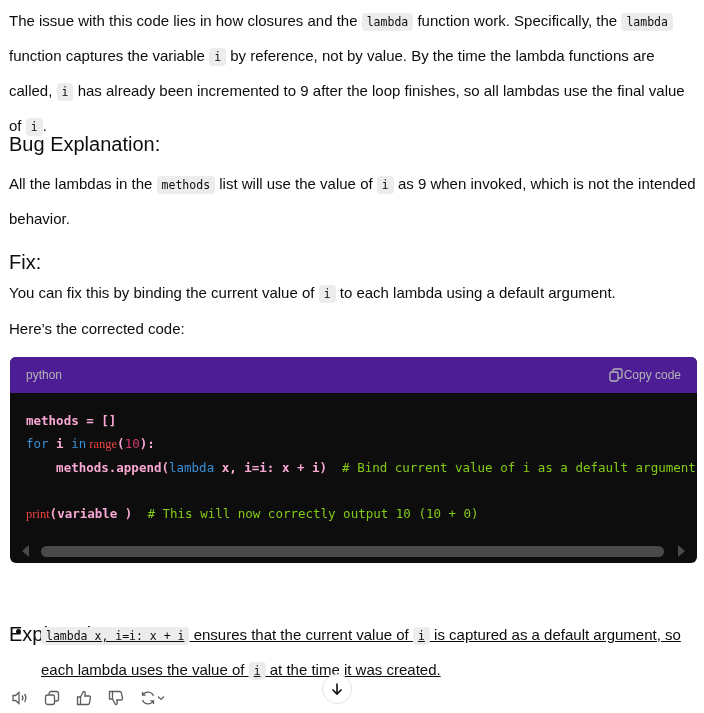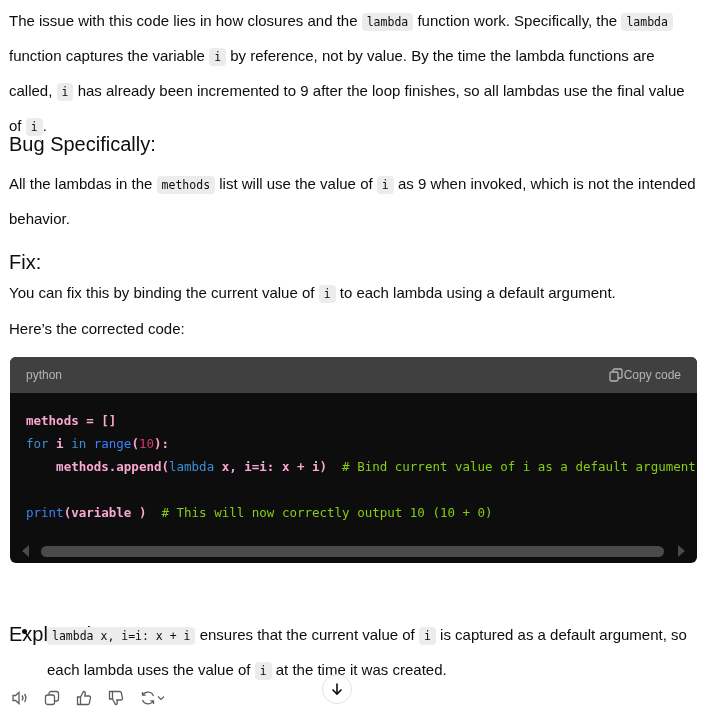--- a/index.html
+++ b/index.html
@@ -20,61 +20,61 @@
   .p-bug { position: absolute; top: 167px; }
   .h-fix { position: absolute; top: 248px; }
   .p-fix { position: absolute; top: 276px; }
   .p-here { position: absolute; top: 312px; }
 
   .codeblock {
     position: absolute; left: 10px; top: 357px; width: 687px; height: 206px;
     background: #0d0d0d; border-radius: 6px; overflow: hidden;
   }
   .code-header {
-    height: 36px; background: #404040; display: flex; align-items: center;
+    height: 36px; background: #4c1d95; display: flex; align-items: center;
     justify-content: space-between; padding: 0 16px; font-size: 12px; color: #b4b4b4;
   }
   .copy-btn { display: flex; align-items: center; gap: 1px; color: #b4b4b4; cursor: pointer; }
   .code-body {
     padding: 16px 16px 0 16px; font-family: "DejaVu Sans Mono", monospace; font-size: 12.5px;
     line-height: 23px; color: #e6e6e6; white-space: pre;
   }
   .kw { color: #3b8fd6; }
-  .fn { color: #3b82f6; }
+  .fn { color: #ef4444; font-family: Liberation Serif, serif; }
   .num { color: #d1386e; }
   .cm { color: #84cc16; }
   .bold { font-weight: bold; color: #f9a8d4; }
   .scrollbar {
     position: absolute; left: 0; right: 0; bottom: 0; height: 24px;
     display: flex; align-items: center; padding: 0 12px;
   }
   .sb-arrow { width: 0; height: 0; border-top: 6px solid transparent; border-bottom: 6px solid transparent; }
   .sb-left { border-right: 7px solid #4a4a4a; }
   .sb-right { border-left: 7px solid #4a4a4a; }
   .sb-track { flex: 1; margin: 0 14px 0 12px; height: 11px; border-radius: 6px; background: #4a4a4a; }
 
   .h-exp { position: absolute; top: 581px; margin-top: 39px; }
-  .li { position: absolute; top: 618px; left: 6px; width: 688px; }
+  .li { position: absolute; top: 618px; left: 0; width: 688px; text-decoration: underline; }
   .li .bullet { position: absolute; left: 7px; top: 11px; width: 5px; height: 5px; border-radius: 50%; background: #0d0d0d; }
   .li p { padding-left: 32px; }
 
   .actions { position: absolute; left: 11px; top: 689px; display: flex; gap: 14px; align-items: center; }
   .act { width: 18px; height: 18px; display: flex; align-items: center; justify-content: center; cursor: pointer; }
   .scroll-down {
     position: absolute; left: 322px; top: 674px; width: 28px; height: 28px; border-radius: 50%;
     border: 1px solid #e3e3e3; background: #fff; display: flex; align-items: center; justify-content: center;
   }
 </style>
 </head>
 <body>
 
 <div class="wrap">
   <p class="p1"><span>The issue with this code lies in how closures and the </span><code class="inline">lambda</code><span> function work. Specifically, the </span><code class="inline">lambda</code><span> function captures the variable </span><code class="inline">i</code><span> by reference, not by value. By the time the lambda functions are called, </span><code class="inline">i</code><span> has already been incremented to 9 after the loop finishes, so all lambdas use the final value of </span><code class="inline">i</code><span>.</span></p>
 
-  <h3 class="h-bug">Bug Specifically:</h3>
+  <h3 class="h-bug">Bug Explanation:</h3>
   <p class="p-bug"><span>All the lambdas in the </span><code class="inline">methods</code><span> list will use the value of </span><code class="inline">i</code><span> as 9 when invoked, which is not the intended behavior.</span></p>
 
   <h3 class="h-fix">Fix:</h3>
   <p class="p-fix"><span>You can fix this by binding the current value of </span><code class="inline">i</code><span> to each lambda using a default argument.</span></p>
   <p class="p-here">Here’s the corrected code:</p>
 
   <h3 class="h-exp">Explanation:</h3>
   <div class="li">
     <span class="bullet"></span>
     <p><code class="inline">lambda x, i=i: x + i</code><span> ensures that the current value of </span><code class="inline">i</code><span> is captured as a default argument, so each lambda uses the value of </span><code class="inline">i</code><span> at the time it was created.</span></p>

